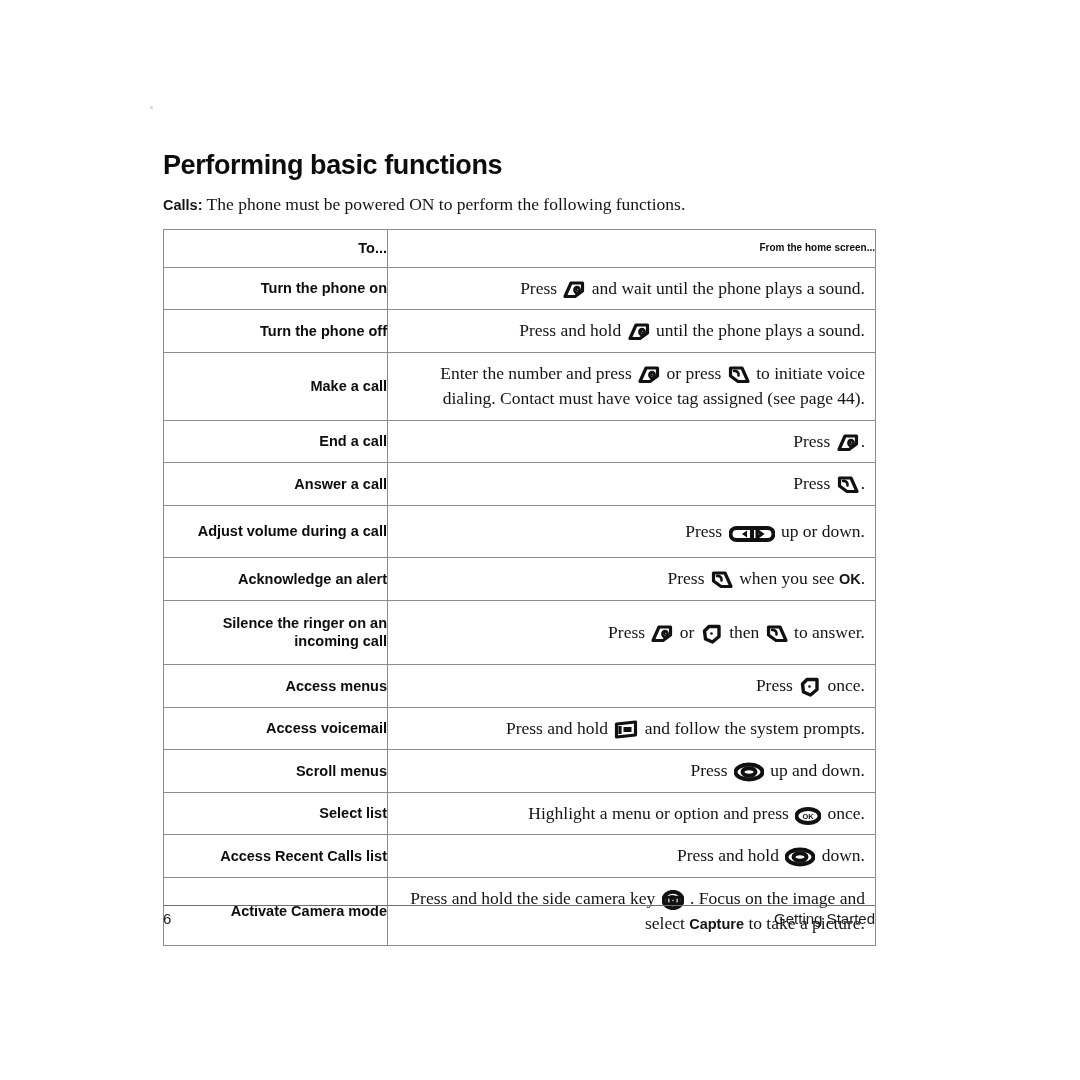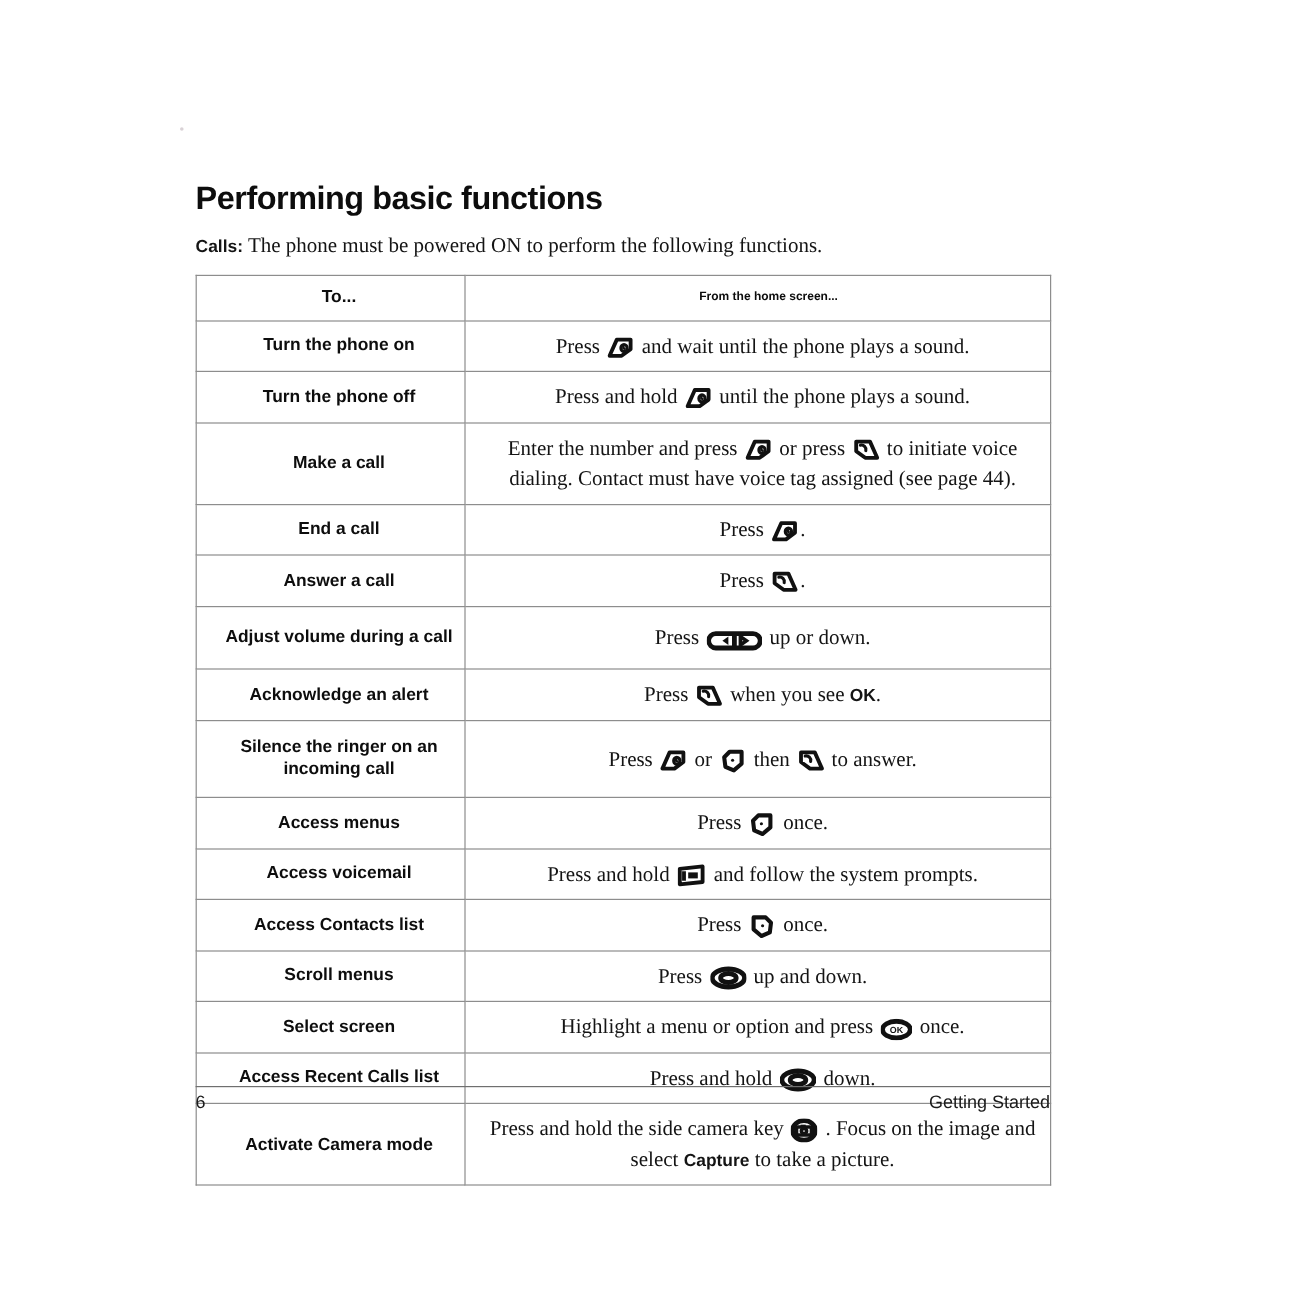--- a/index.html
+++ b/index.html
@@ -33,21 +33,21 @@
   }
 
   table.keys {
     border-collapse:collapse;
     width:712px;
     table-layout:fixed;
   }
   table.keys td, table.keys th {
     border:1px solid #8d8d8d;
     vertical-align:middle;
-    text-align:center;
+    text-align:right;
   }
   col.c1 { width:224px; }
   col.c2 { width:488px; }
 
   th.hd, td.lc {
     font-family:"Liberation Sans", sans-serif;
     font-weight:bold;
     font-size:14.5px;
     color:#0d0d0d;
     padding:9px 0 9px 14px;
@@ -199,35 +199,28 @@
           </tr>
           <tr>
             <td class="lc">Access voicemail</td>
             <td class="rc">Press and hold <svg class="ico" width="24" height="20" viewBox="0 0 48 40" aria-hidden="true">
       <path d="M5 8 L43 4 L43 30 L5 34 Z" fill="none" stroke="#111" stroke-width="3.2" stroke-linejoin="round"></path>
       <line x1="12" y1="12" x2="12" y2="28" stroke="#111" stroke-width="3.2"></line>
       <rect x="19" y="14" width="16" height="10" fill="#111"></rect>
     </svg> and follow the system prompts.</td>
           </tr>
           <tr>
-            <td class="lc">Access Contacts list</td>
-            <td class="rc">Press <svg class="ico" width="22" height="20" viewBox="0 0 40 40" aria-hidden="true">
-      <path d="M26 5 L6 5 L6 25 L19 36 L33 30 L35 14 Z" fill="none" stroke="#111" stroke-width="3.4" stroke-linejoin="round"></path>
-      <circle cx="21" cy="19" r="2.6" fill="#111"></circle>
-    </svg> once.</td>
-          </tr>
-          <tr>
             <td class="lc">Scroll menus</td>
             <td class="rc">Press <svg class="ico" width="30" height="20" viewBox="0 0 60 40" aria-hidden="true">
       <ellipse cx="30" cy="20" rx="27" ry="15" fill="none" stroke="#111" stroke-width="4"></ellipse>
       <ellipse cx="30" cy="20" rx="13" ry="7.5" fill="none" stroke="#111" stroke-width="4"></ellipse>
     </svg> up and down.</td>
           </tr>
           <tr>
-            <td class="lc">Select screen</td>
+            <td class="lc">Select list</td>
             <td class="rc">Highlight a menu or option and press <svg class="ico" width="26" height="18" viewBox="0 0 56 38" aria-hidden="true">
       <ellipse cx="28" cy="19" rx="25" ry="15" fill="none" stroke="#111" stroke-width="4"></ellipse>
       <text x="28" y="25" text-anchor="middle" font-family="Liberation Sans, sans-serif" font-size="16" font-weight="bold" fill="#111">OK</text>
     </svg> once.</td>
           </tr>
           <tr>
             <td class="lc">Access Recent Calls list</td>
             <td class="rc">Press and hold <svg class="ico" width="30" height="20" viewBox="0 0 60 40" aria-hidden="true">
       <ellipse cx="30" cy="20" rx="27" ry="15" fill="none" stroke="#111" stroke-width="4"></ellipse>
       <ellipse cx="30" cy="20" rx="13" ry="7.5" fill="none" stroke="#111" stroke-width="4"></ellipse>

